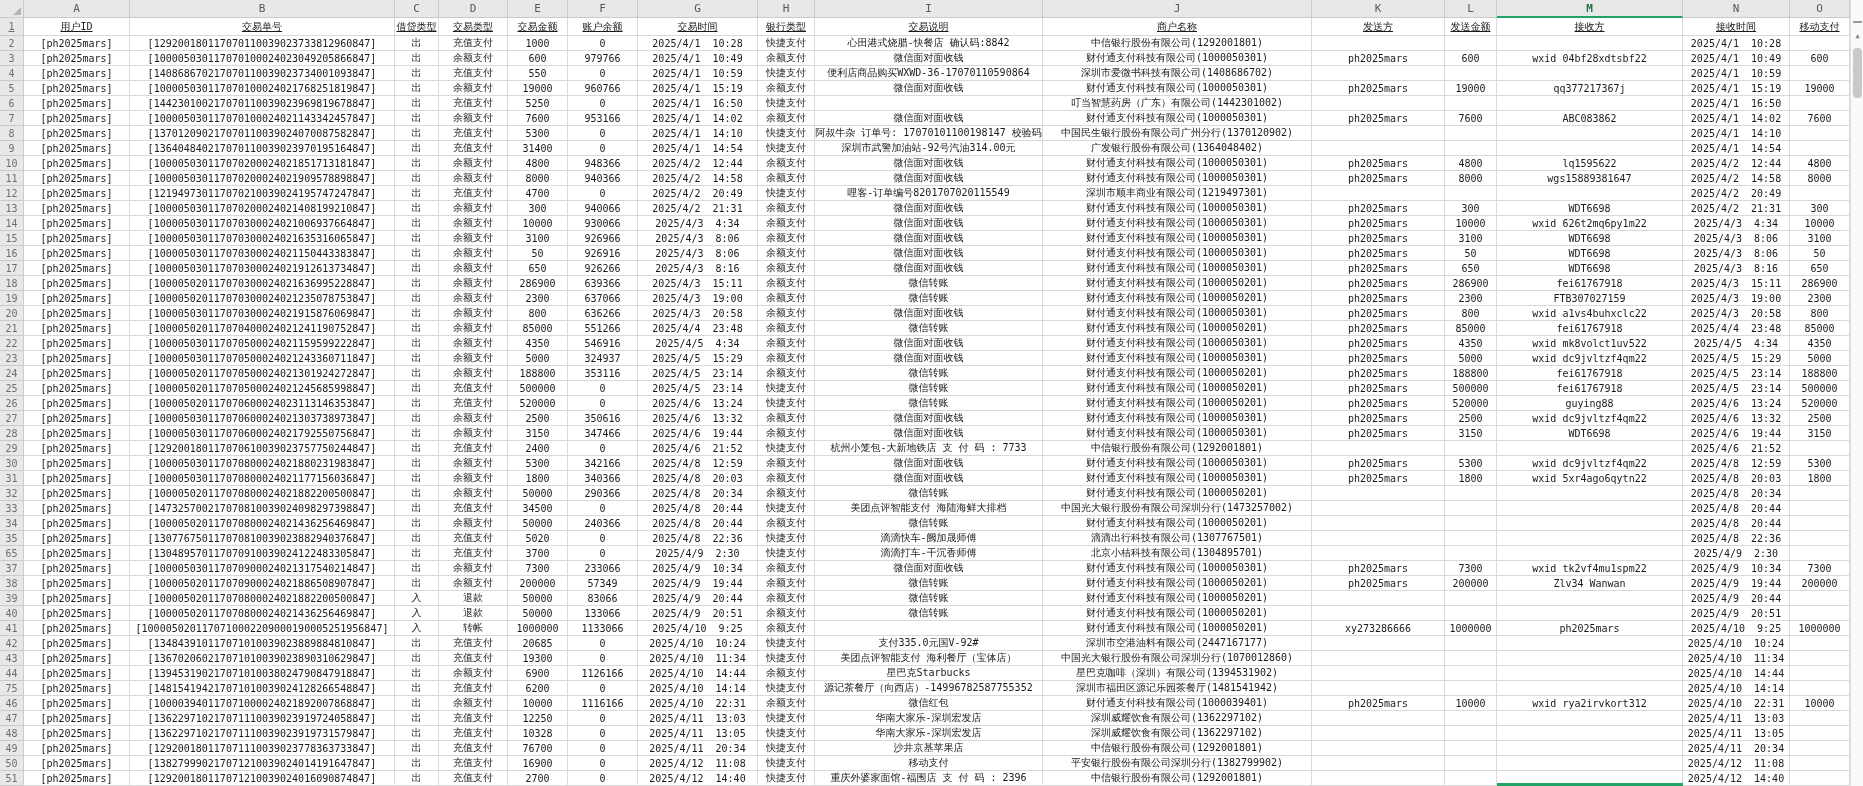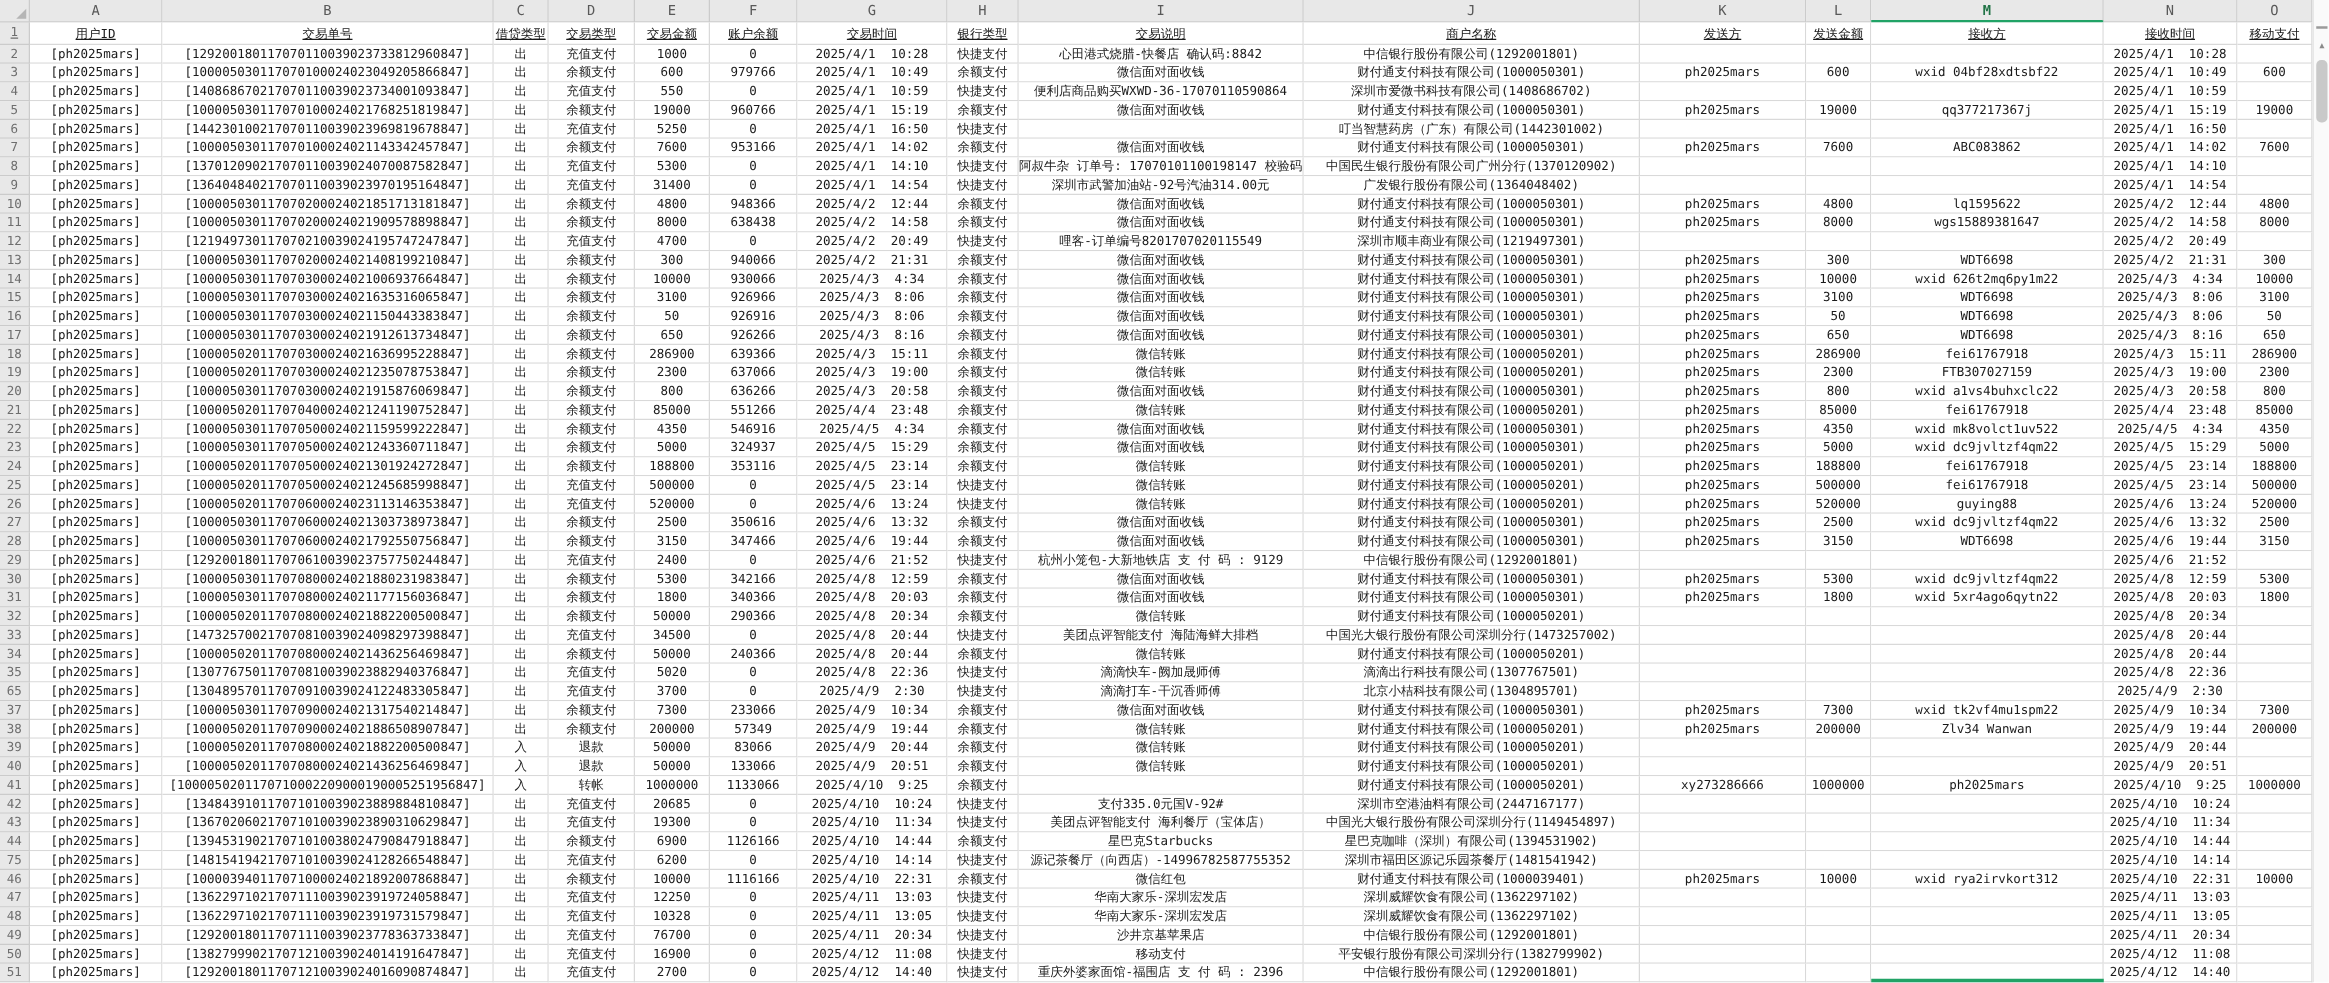--- a/index.html
+++ b/index.html
@@ -237,21 +237,21 @@
         <div class="cell c14">2025/4/2  12:44</div>
         <div class="cell c15">4800</div>
       </div>
       <div class="row">
         <div class="cell c0 gut">11</div>
         <div class="cell c1">[ph2025mars]</div>
         <div class="cell c2">[100005030117070200024021909578898847]</div>
         <div class="cell c3">出</div>
         <div class="cell c4">余额支付</div>
         <div class="cell c5">8000</div>
-        <div class="cell c6">638438</div>
+        <div class="cell c6">940366</div>
         <div class="cell c7">2025/4/2  14:58</div>
         <div class="cell c8">余额支付</div>
         <div class="cell c9">微信面对面收钱</div>
         <div class="cell c10">财付通支付科技有限公司(1000050301)</div>
         <div class="cell c11">ph2025mars</div>
         <div class="cell c12">8000</div>
         <div class="cell c13">wgs15889381647</div>
         <div class="cell c14">2025/4/2  14:58</div>
         <div class="cell c15">8000</div>
       </div>
@@ -564,21 +564,21 @@
       <div class="row">
         <div class="cell c0 gut">29</div>
         <div class="cell c1">[ph2025mars]</div>
         <div class="cell c2">[129200180117070610039023757750244847]</div>
         <div class="cell c3">出</div>
         <div class="cell c4">充值支付</div>
         <div class="cell c5">2400</div>
         <div class="cell c6">0</div>
         <div class="cell c7">2025/4/6  21:52</div>
         <div class="cell c8">快捷支付</div>
-        <div class="cell c9">杭州小笼包-大新地铁店 支 付 码 : 9129</div>
+        <div class="cell c9">杭州小笼包-大新地铁店 支 付 码 : 7733</div>
         <div class="cell c10">中信银行股份有限公司(1292001801)</div>
         <div class="cell c11"></div>
         <div class="cell c12"></div>
         <div class="cell c13"></div>
         <div class="cell c14">2025/4/6  21:52</div>
         <div class="cell c15"></div>
       </div>
       <div class="row">
         <div class="cell c0 gut">30</div>
         <div class="cell c1">[ph2025mars]</div>
@@ -817,21 +817,21 @@
         <div class="cell c0 gut">43</div>
         <div class="cell c1">[ph2025mars]</div>
         <div class="cell c2">[136702060217071010039023890310629847]</div>
         <div class="cell c3">出</div>
         <div class="cell c4">充值支付</div>
         <div class="cell c5">19300</div>
         <div class="cell c6">0</div>
         <div class="cell c7">2025/4/10  11:34</div>
         <div class="cell c8">快捷支付</div>
         <div class="cell c9">美团点评智能支付 海利餐厅（宝体店）</div>
-        <div class="cell c10">中国光大银行股份有限公司深圳分行(1149454897)</div>
+        <div class="cell c10">中国光大银行股份有限公司深圳分行(1070012860)</div>
         <div class="cell c11"></div>
         <div class="cell c12"></div>
         <div class="cell c13"></div>
         <div class="cell c14">2025/4/10  11:34</div>
         <div class="cell c15"></div>
       </div>
       <div class="row">
         <div class="cell c0 gut">44</div>
         <div class="cell c1">[ph2025mars]</div>
         <div class="cell c2">[139453190217071010038024790847918847]</div>

